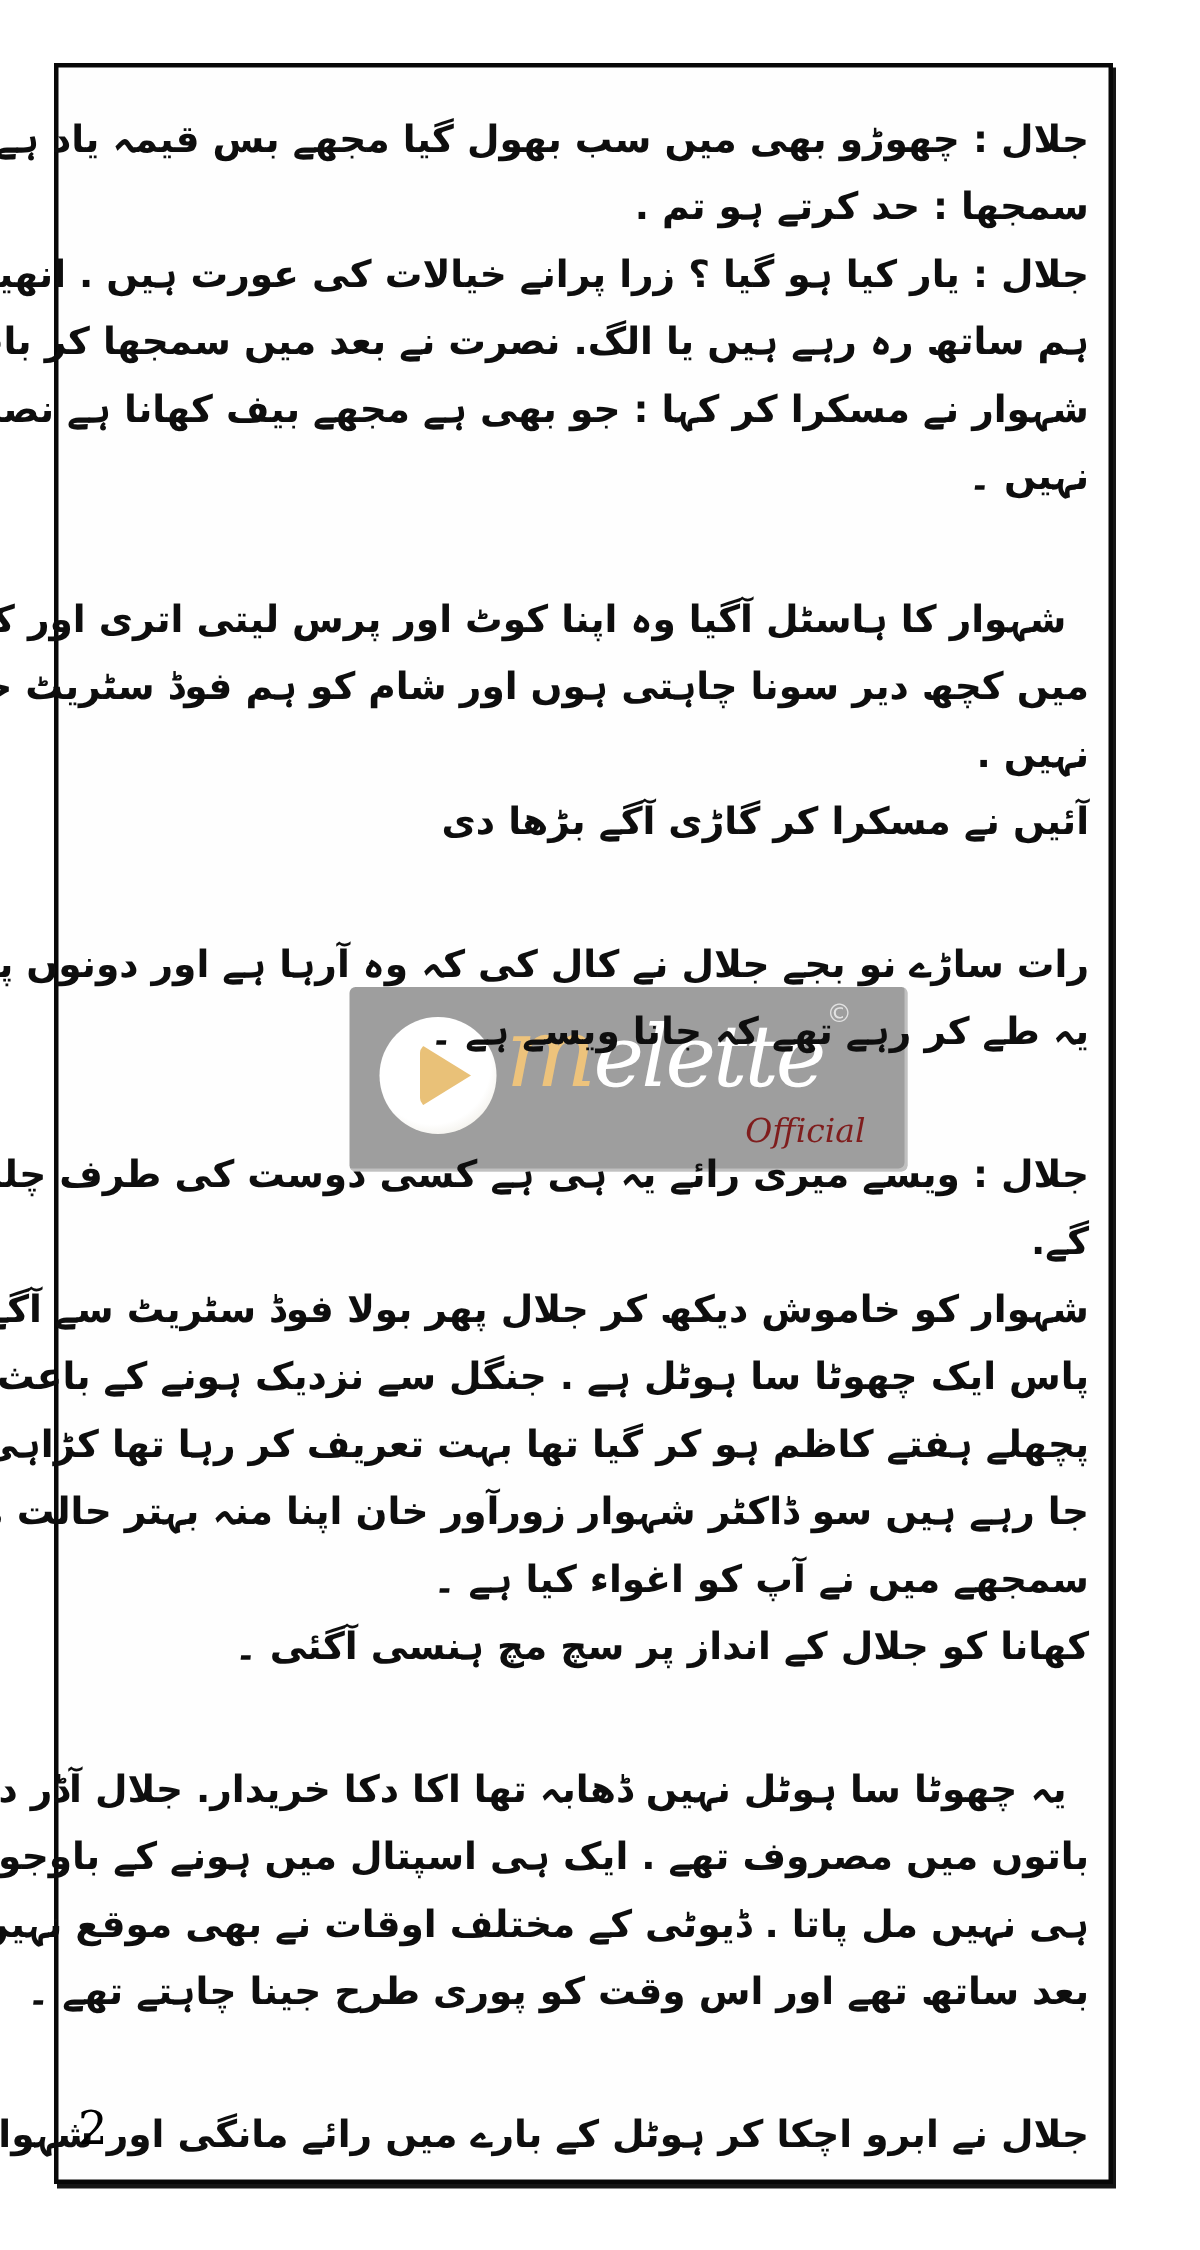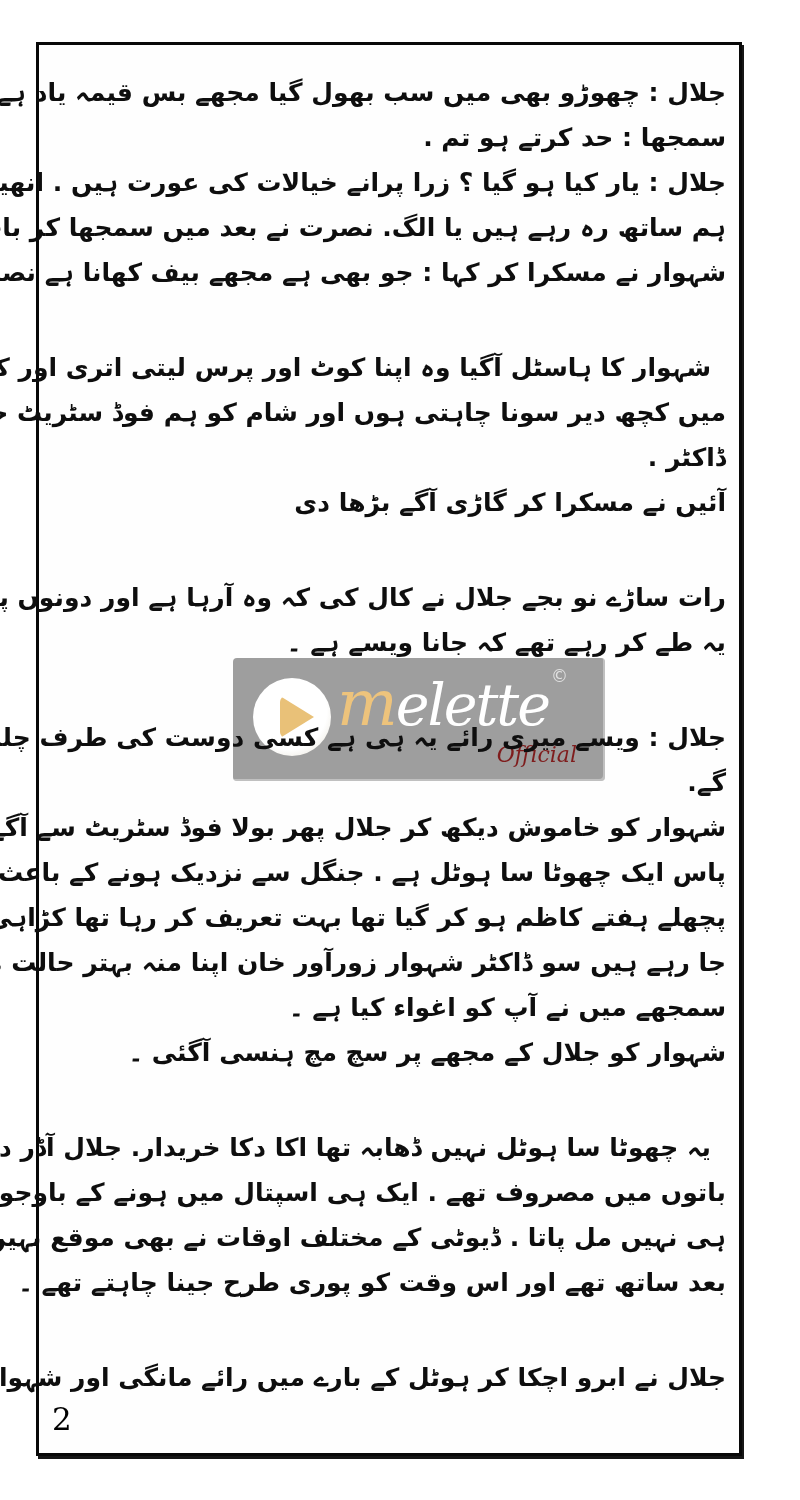--- a/index.html
+++ b/index.html
@@ -126,46 +126,47 @@
   </div>
 
   <div class="content">
 
     <div class="para">
       <div class="ln">جلال : چھوڑو بھی میں سب بھول گیا مجھے بس قیمہ یاد ہے .</div>
       <div class="ln">سمجھا : حد کرتے ہو تم .</div>
       <div class="ln">جلال : یار کیا ہو گیا ؟ زرا پرانے خیالات کی عورت ہیں . انھیں اندازہ نہیں ہو گا کہ</div>
       <div class="ln">ہم ساتھ رہ رہے ہیں یا الگ. نصرت نے بعد میں سمجھا کر بات سنبھال لی تھی .</div>
       <div class="ln">شہوار نے مسکرا کر کہا : جو بھی ہے مجھے بیف کھانا ہے نصرت کی اماں کا قیمہ</div>
+      <div class="ln">نہیں ۔</div>
     </div>
 
     <div class="para">
       <div class="ln ind">شہوار کا ہاسٹل آگیا وہ اپنا کوٹ اور پرس لیتی اتری اور کہا رات نو تک لینے آنا</div>
       <div class="ln">میں کچھ دیر سونا چاہتی ہوں اور شام کو ہم فوڈ سٹریٹ جا رہے ہیں  نصرت کے گھر</div>
-      <div class="ln">ڈاکٹر .</div>
+      <div class="ln">نہیں .</div>
       <div class="ln">آئیں نے مسکرا کر گاڑی آگے بڑھا دی</div>
     </div>
 
     <div class="para">
       <div class="ln">رات ساڑے نو بجے جلال نے کال کی کہ وہ آرہا ہے اور دونوں پھر گاڑی میں بیٹھے</div>
       <div class="ln">یہ طے کر رہے تھے کہ جانا ویسے ہے ۔</div>
     </div>
 
     <div class="para tight">
       <div class="ln">جلال : ویسے میری رائے یہ ہی ہے کسی دوست کی طرف چلیں چار پیسے بچ جائیں</div>
       <div class="ln">گے.</div>
     </div>
 
     <div class="para">
       <div class="ln">شہوار کو خاموش دیکھ کر جلال پھر بولا فوڈ سٹریٹ سے آگے شاہ ولی کے ڈیرے کے</div>
       <div class="ln">پاس ایک چھوٹا سا ہوٹل ہے . جنگل سے نزدیک ہونے کے باعث رش کم رہتا ہے</div>
       <div class="ln">پچھلے ہفتے کاظم ہو کر گیا تھا بہت تعریف کر رہا تھا کڑاہی بہت شاندار ہے . ہم وہیں</div>
       <div class="ln">جا رہے ہیں سو ڈاکٹر شہوار زورآور خان اپنا منہ بہتر حالت میں لے آئیں ۔ کوئی یہ نہ</div>
       <div class="ln">سمجھے میں نے آپ کو اغواء کیا ہے ۔</div>
-      <div class="ln">شہوار کو جلال کے مجھے پر سچ مچ ہنسی آگئی ۔</div>
+      <div class="ln">کھانا کو جلال کے انداز پر سچ مچ ہنسی آگئی ۔</div>
     </div>
 
     <div class="para">
       <div class="ln ind">یہ چھوٹا سا ہوٹل نہیں ڈھابہ تھا اکا دکا خریدار. جلال آڈر دے چکا تھا اور دونوں</div>
       <div class="ln">باتوں میں مصروف تھے . ایک ہی اسپتال میں ہونے کے باوجود بات کرنے کا وقت</div>
       <div class="ln">ہی نہیں مل پاتا . ڈیوٹی کے مختلف اوقات نے بھی موقع نہیں دیا ۔۔ وہ کافی دن</div>
       <div class="ln">بعد ساتھ تھے اور اس وقت کو پوری طرح جینا چاہتے تھے ۔</div>
     </div>
 
     <div class="para">

